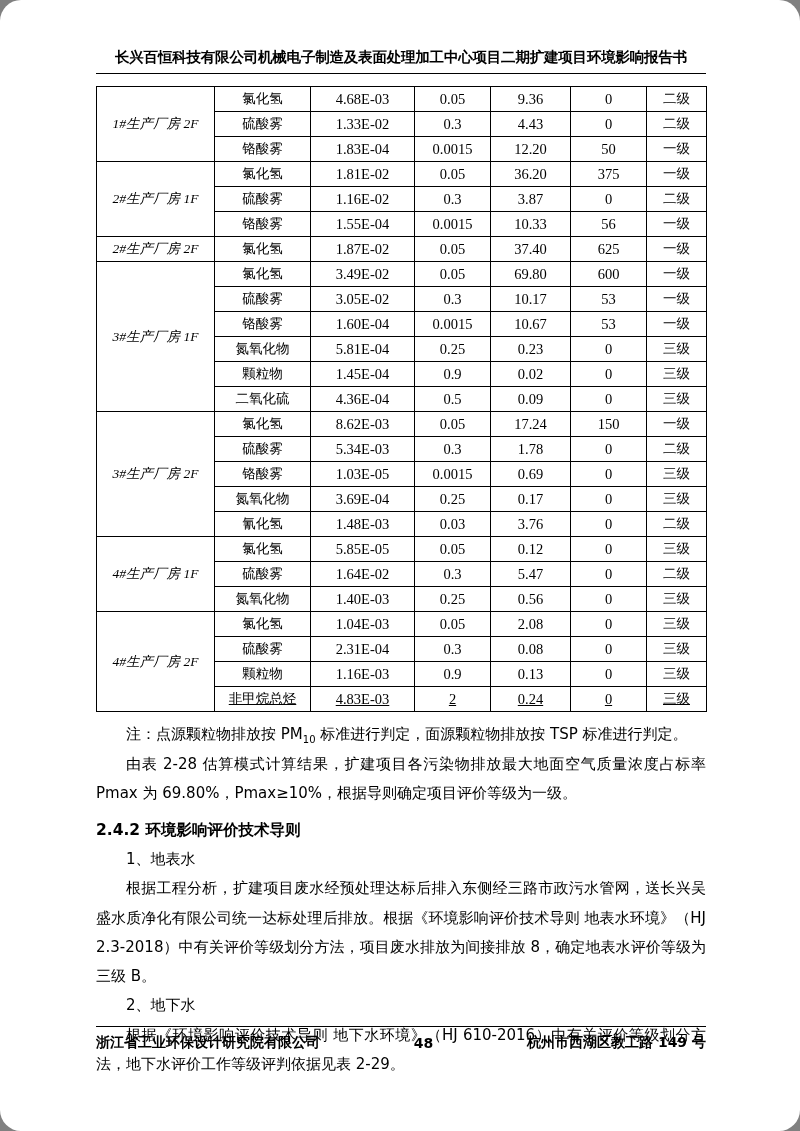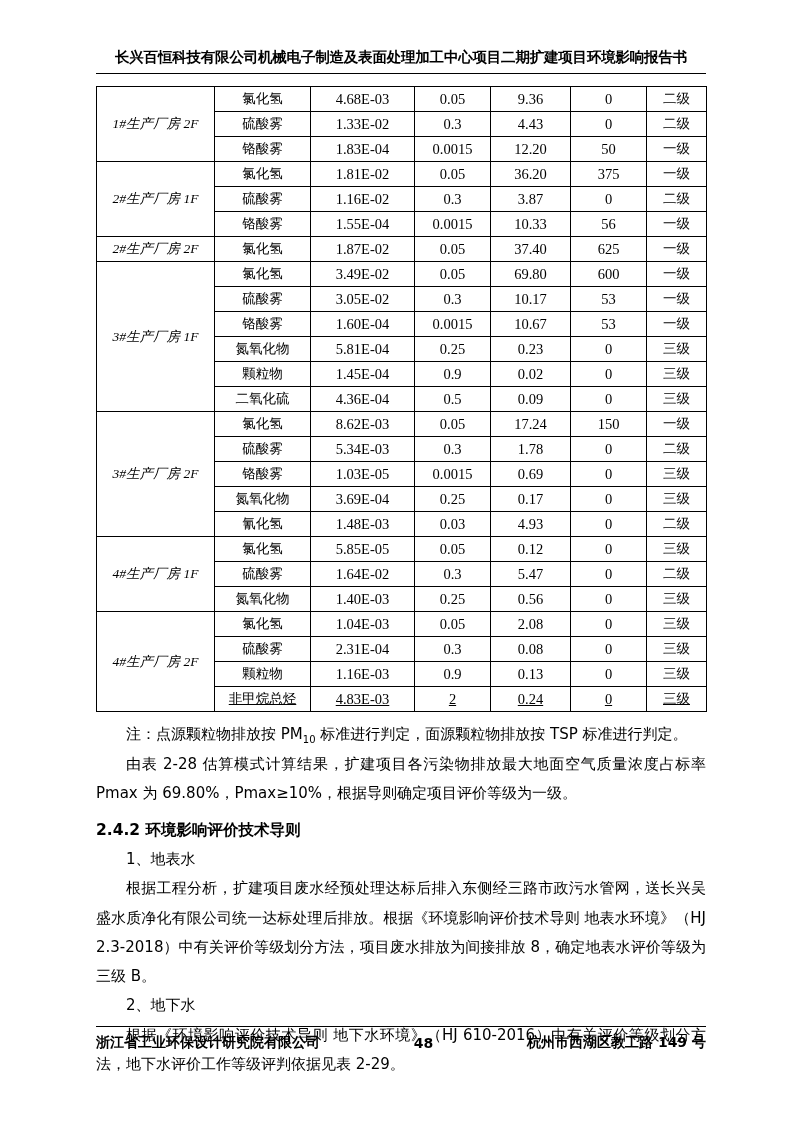--- a/index.html
+++ b/index.html
@@ -10,20 +10,21 @@
   .page {
     width: 800px;
     height: 1131px;
     background: #ffffff;
     position: relative;
     margin: 0 auto;
     font-family: "Liberation Serif", serif;
     color: #000;
     box-sizing: border-box;
     overflow: hidden;
+    border-radius: 21px;
   }
   .content {
     position: absolute;
     left: 96px;
     top: 0;
     width: 610px;
   }
   
   .doc-header {
     padding-top: 48px;
@@ -293,21 +294,21 @@
           <td class="num">3.69E-04</td>
           <td class="num">0.25</td>
           <td class="num">0.17</td>
           <td class="num">0</td>
           <td class="cn">三级</td>
         </tr>
         <tr>
           <td class="cn">氰化氢</td>
           <td class="num">1.48E-03</td>
           <td class="num">0.03</td>
-          <td class="num">4.93</td>
+          <td class="num">3.76</td>
           <td class="num">0</td>
           <td class="cn">二级</td>
         </tr>
 
         <tr>
           <td class="rowhead" rowspan="3">4#生产厂房 1F</td>
           <td class="cn">氯化氢</td>
           <td class="num">5.85E-05</td>
           <td class="num">0.05</td>
           <td class="num">0.12</td>

